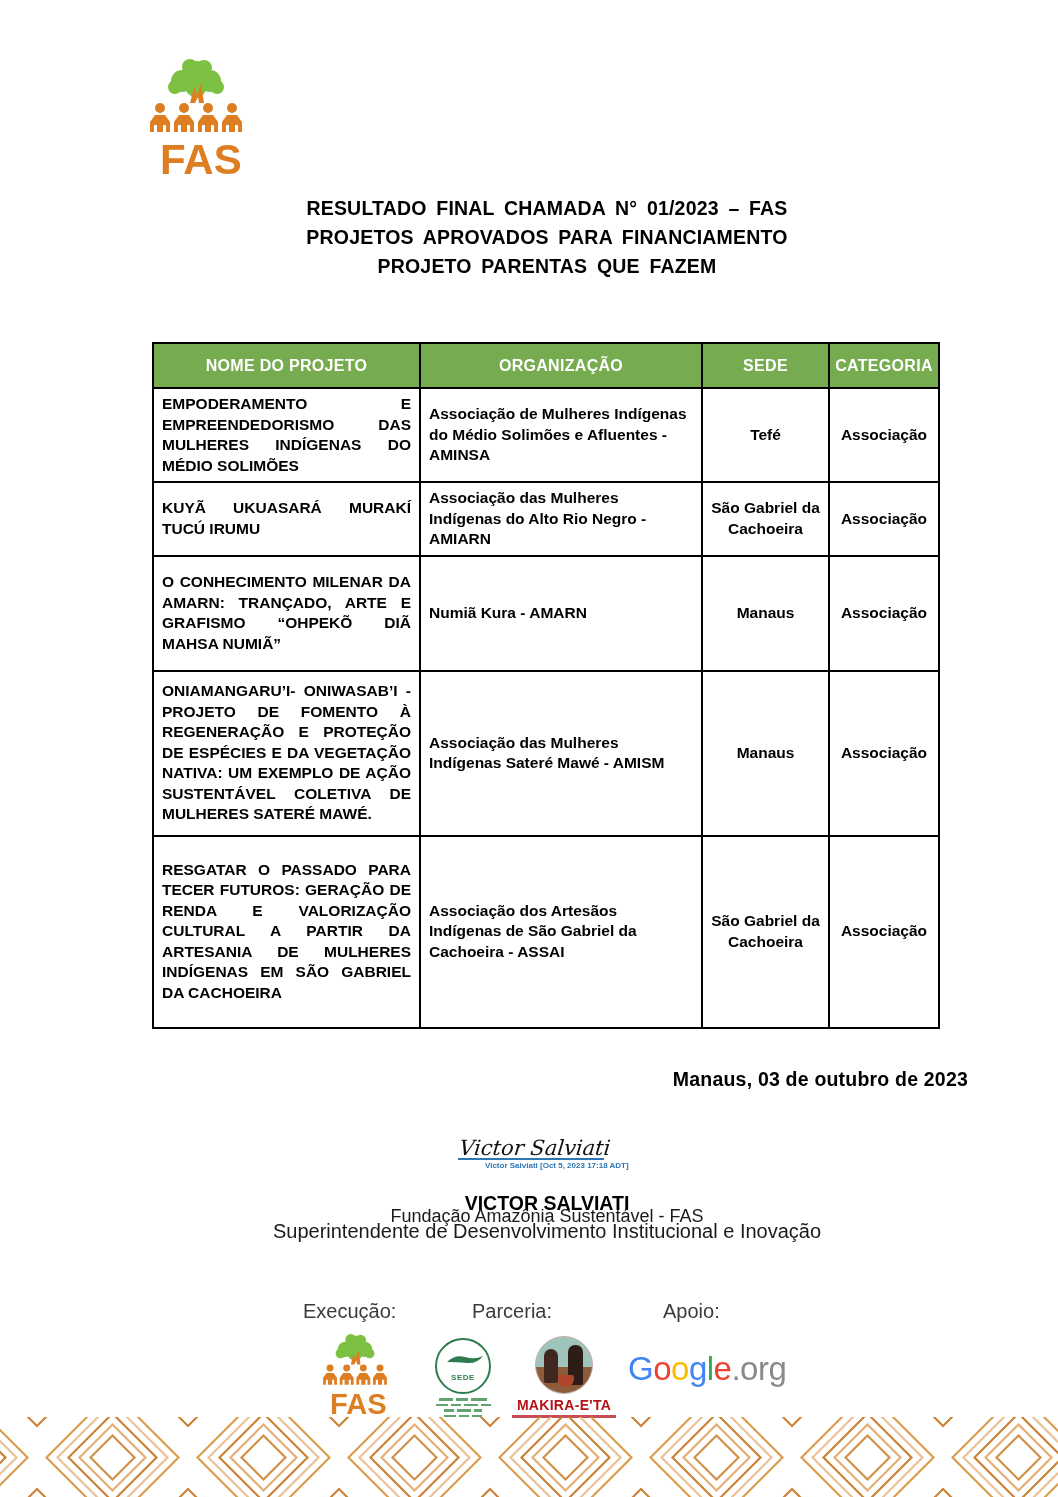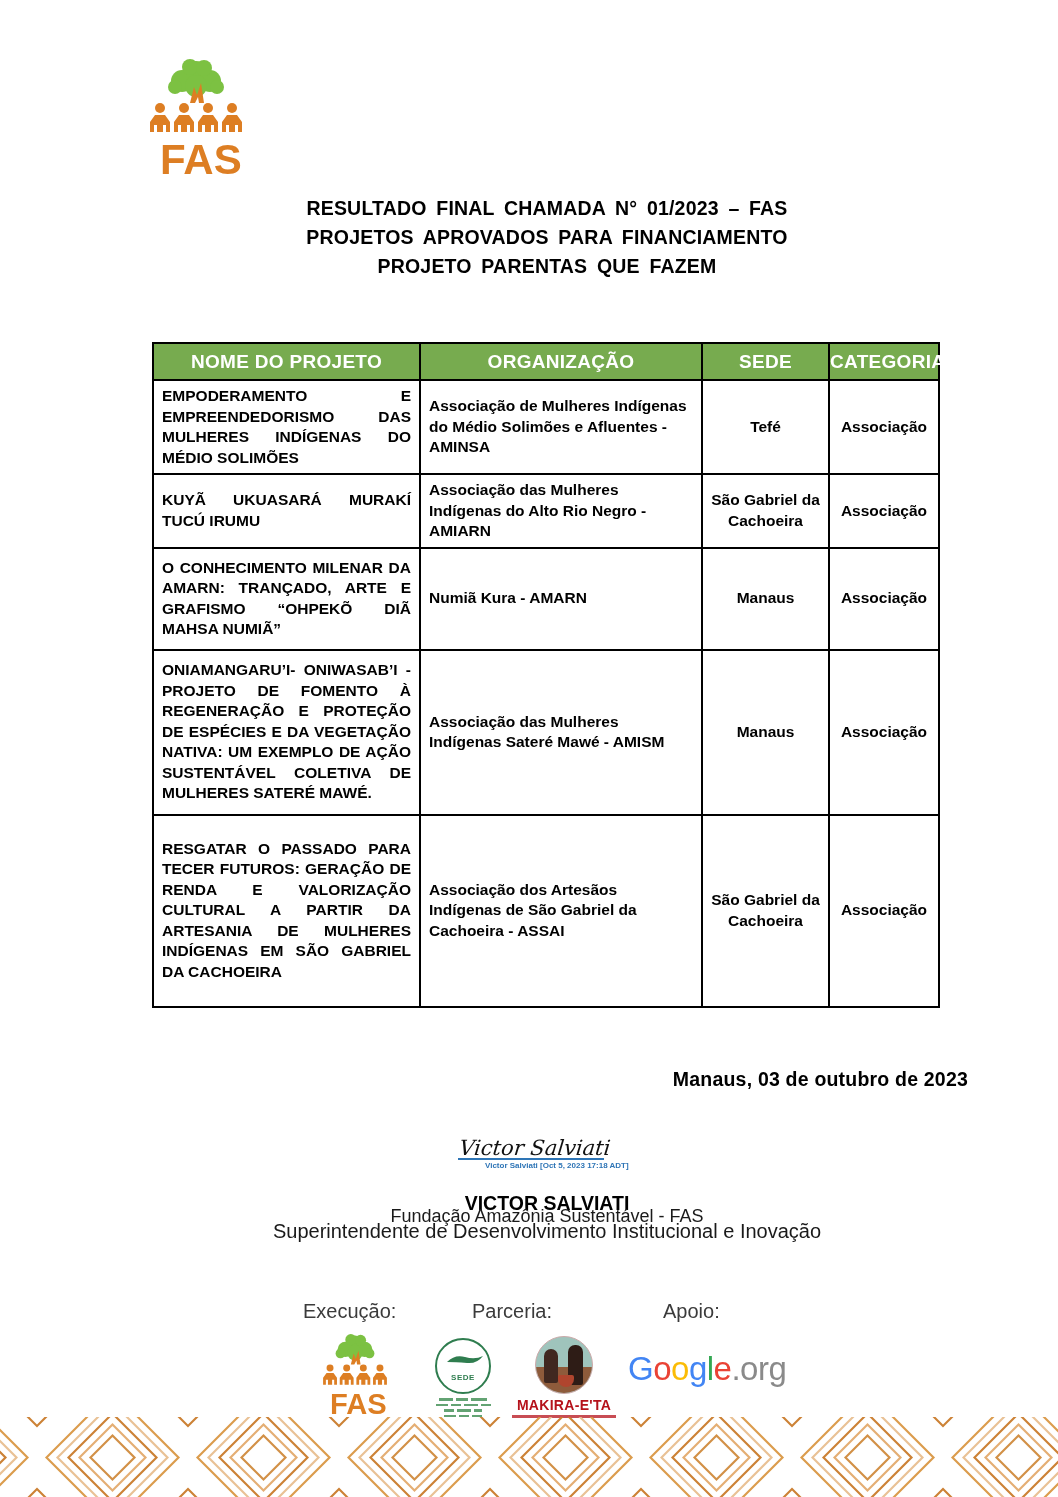--- a/index.html
+++ b/index.html
@@ -19,32 +19,32 @@
     word-spacing:4px; color:#000;
   }
 
   
   table.projects {
     position:absolute; left:152px; top:342px; width:786px;
     border-collapse:collapse; table-layout:fixed;
   }
   table.projects th, table.projects td { border:2.5px solid #000; }
   table.projects th {
-    background:#77AB4F; color:#fff; font-size:19px; font-weight:bold;
-    height:37px; text-align:center; letter-spacing:.3px;
+    background:#77AB4F; color:#fff; font-size:16px; font-weight:bold;
+    height:45px; text-align:center; letter-spacing:.3px;
   }
   table.projects td {
     font-size:15.5px; font-weight:bold; line-height:20.5px;
     padding:5px 8px; vertical-align:middle;
   }
   td.c-proj { text-align:justify; vertical-align:top; text-transform:none; }
   td.c-org  { text-align:left; }
   td.c-sede, td.c-cat { text-align:center; }
   col.w1{width:267px} col.w2{width:282px} col.w3{width:127px} col.w4{width:110px}
-  tr.r1{height:94px} tr.r2{height:58px} tr.r3{height:102px} tr.r4{height:165px} tr.r5{height:192px}
+  tr.r1{height:94px} tr.r2{height:58px} tr.r3{height:115px} tr.r4{height:165px} tr.r5{height:192px}
 
   
   .dateline {
     position:absolute; right:90px; top:1068px;
     font-size:19.5px; font-weight:bold; letter-spacing:.2px;
   }
   .sig-script {
     position:absolute; left:440px; top:1136px; width:190px; text-align:center;
     font-family:"DejaVu Serif", serif; font-style:italic; font-size:21px;
     transform:skewX(-6deg); color:#111;

